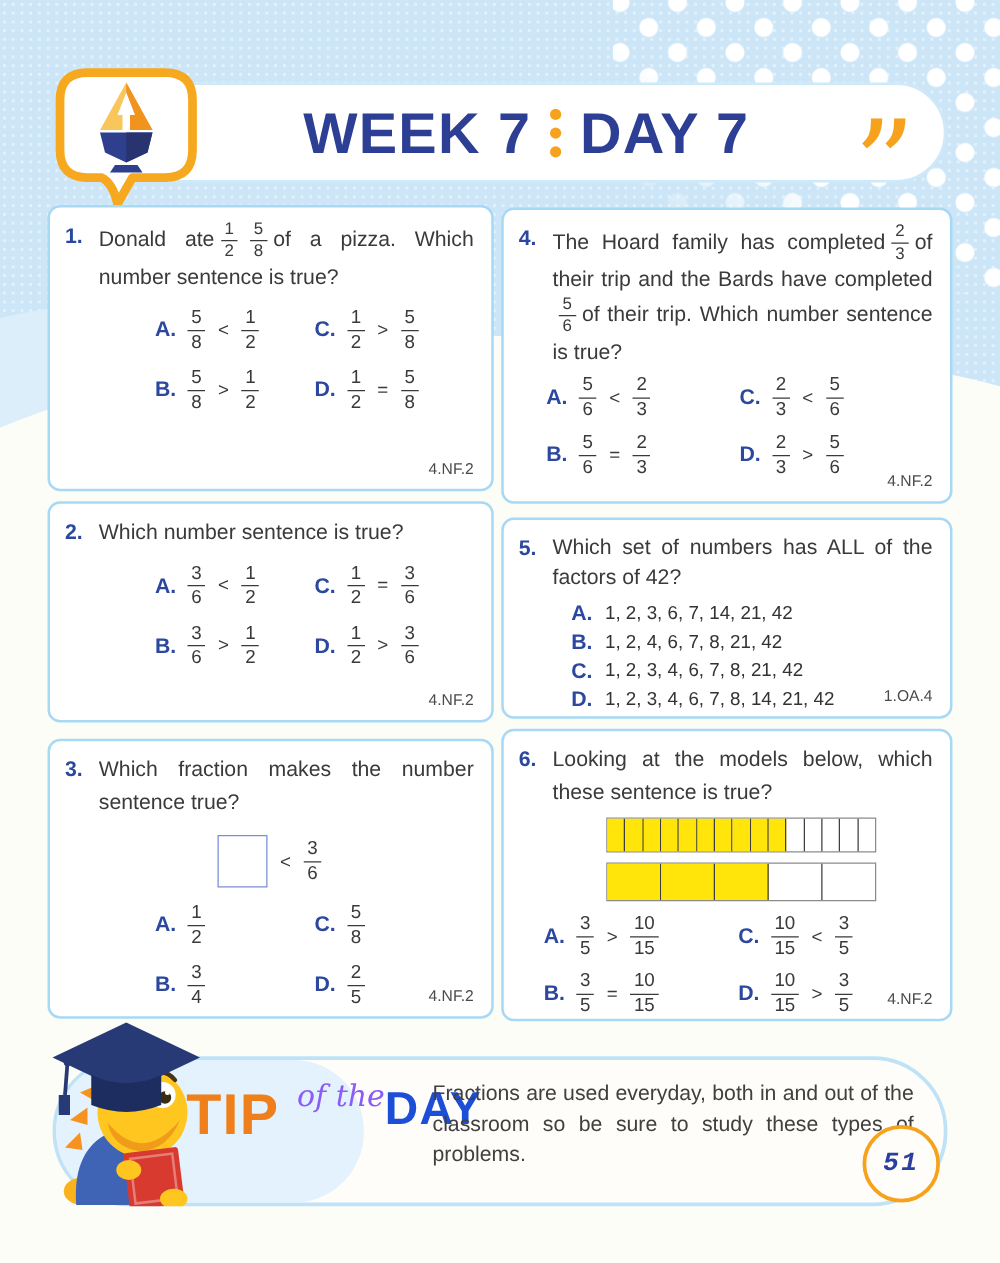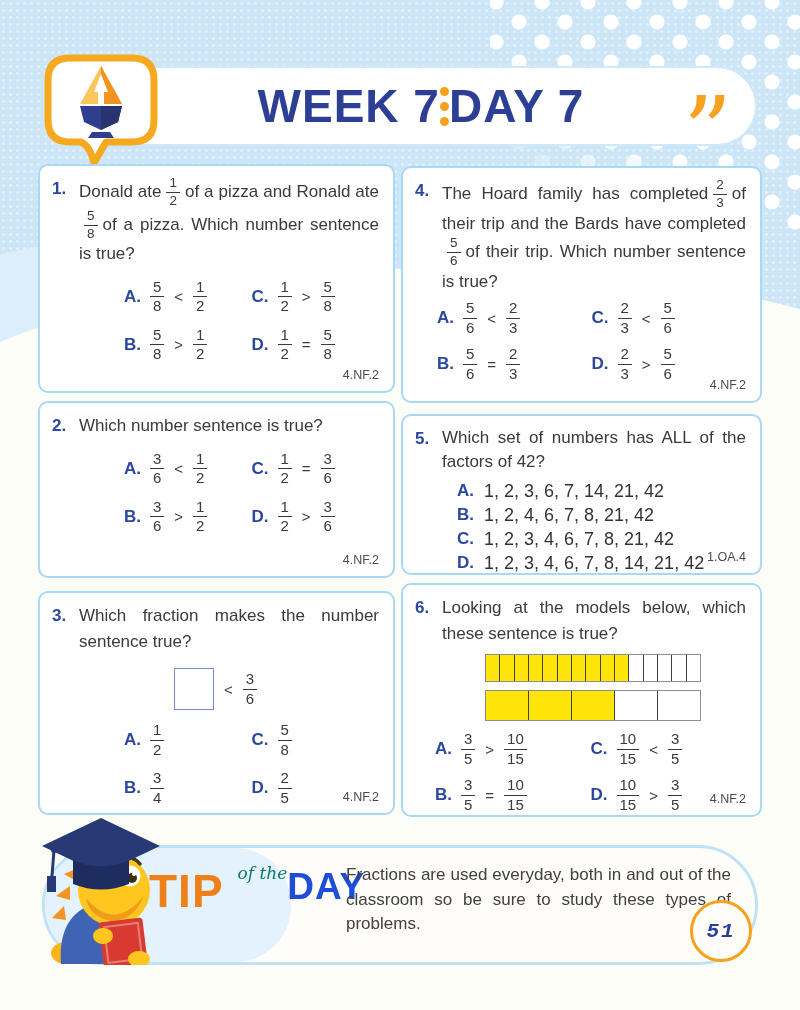--- a/index.html
+++ b/index.html
@@ -12,21 +12,21 @@
   .bg-wave{position:absolute;top:268px;left:-140px;width:1180px;height:420px;background:#fdfdf8;border-radius:50%;}
   .dots{position:absolute;top:0;right:0;width:310px;height:235px;
     background-image:radial-gradient(circle,#fff 7px,rgba(255,255,255,0) 8px),
                      radial-gradient(circle,#fff 7px,rgba(255,255,255,0) 8px);
     background-size:46px 40px;background-position:6px 2px,29px 22px;
     -webkit-mask-image:linear-gradient(215deg,#000 55%,transparent 82%);
     mask-image:linear-gradient(215deg,#000 55%,transparent 82%);}
   
   .header-pill{position:absolute;left:85px;top:66px;width:668px;height:76px;background:#fff;
     border:2px solid #cde9fa;border-radius:42px;display:flex;align-items:center;justify-content:center;}
-  .title{display:flex;align-items:center;font-weight:800;font-size:46px;color:#2d3f94;letter-spacing:1px;}
+  .title{display:flex;align-items:center;gap:15px;font-weight:800;font-size:46px;color:#2d3f94;letter-spacing:1px;}
   .title-dots{display:flex;flex-direction:column;gap:6px;}
   .title-dots i{width:9px;height:9px;border-radius:50%;background:#f6a21d;}
   .bubble{position:absolute;left:40px;top:50px;}
   .quotes{position:absolute;left:683px;top:84px;font-family:"DejaVu Serif",serif;font-size:96px;
     line-height:1;color:#f6a21d;height:72px;overflow:visible;}
   
   .qbox{position:absolute;background:#fff;border:2px solid #a7d9f4;border-radius:10px;
     padding:10px 14px 8px 12px;box-sizing:border-box;}
   .q1{left:38px;top:164px;width:357px;height:229px;}
   .q2{left:38px;top:401px;width:357px;height:177px;}
@@ -44,40 +44,40 @@
   .frac .fden{padding-top:1px;}
   .frac.inline{font-size:13.5px;margin:0 5px;}
   .options{display:grid;grid-template-columns:1fr 1fr;grid-template-rows:auto auto;
     grid-auto-flow:column;row-gap:12px;margin-top:12px;}
   .opt{display:flex;align-items:center;gap:9px;}
   .opt-label{font-weight:bold;color:#2b479e;font-size:17px;}
   .opt-op{font-size:15px;margin:0 1px;}
   .ml72{margin-left:72px;} .ml42{margin-left:42px;} .ml22{margin-left:22px;} .ml20{margin-left:20px;}
   .options-list{display:flex;flex-direction:column;gap:3px;margin-top:7px;}
   .options-list .opt{gap:10px;}
-  .opt-text{font-size:18px;color:#333;}
+  .opt-text{font-size:15px;color:#333;}
   .std{position:absolute;right:14px;bottom:9px;font-size:12.5px;color:#4a4a4a;}
   .eqrow{display:flex;align-items:center;justify-content:center;gap:9px;margin-top:14px;}
   .answer-box{width:38px;height:40px;background:#fff;border:1.6px solid #7b8cd9;display:inline-block;}
   
   .bars{margin:8px 0 0 70px;}
   .bar{display:flex;width:216px;border:1px solid #8c8c8c;background:#fff;box-sizing:border-box;}
   .bar .cell{flex:1;border-right:1px solid #3f3f3f;}
   .bar .cell:last-child{border-right:none;}
   .bar .cell.filled{background:#ffe50a;}
   .b1 .cell{height:26px;} .b2{margin-top:8px;} .b2 .cell{height:29px;}
   .q6 .options{margin-top:10px;row-gap:10px;}
   .q4 .options{margin-top:6px;row-gap:10px;}
   
   .tip-pill{position:absolute;left:42px;top:845px;width:716px;height:120px;background:#fffdfa;
     border:3px solid #bfe2f7;border-radius:60px;box-sizing:border-box;}
   .tip-inner{position:absolute;left:45px;top:848px;width:246px;height:114px;background:#e3f2fd;border-radius:56px;}
   .tip-words{position:absolute;left:149px;top:856px;display:flex;flex-direction:row;margin-top:12px;}
   .tip-word{font-size:46px;font-weight:800;color:#ef7f1a;letter-spacing:1px;line-height:1;}
-  .tip-of{font-family:"DejaVu Serif",serif;font-style:italic;font-size:17px;color:#0f766e;
+  .tip-of{font-family:"DejaVu Serif",serif;font-style:italic;font-size:24px;color:#8b5cf6;
     margin:-3px 0 0 14px;line-height:1;}
   .tip-day{font-size:37px;font-weight:800;color:#1d4ed8;letter-spacing:1px;line-height:1.05;}
   .tip-text{position:absolute;left:310px;top:863px;width:385px;font-size:17px;line-height:1.45;
     color:#404040;text-align:justify;margin-left:36px;}
   .mascot{position:absolute;left:26px;top:812px;}
   .page-circle{position:absolute;left:690px;top:900px;width:62px;height:62px;border-radius:50%;
     background:#fffdf9;border:3px solid #f6a21d;display:flex;align-items:center;justify-content:center;box-sizing:border-box;font-family:Liberation Mono, monospace;}
   .page-num{color:#2b3f9e;font-weight:bold;font-style:italic;font-size:21px;letter-spacing:2px;}
 </style>
 </head>
@@ -113,21 +113,21 @@
   </svg>
   <div class="quotes">”</div>
 
   <section class="qbox q1">
     <div class="qrow">
       <span class="qnum">1.</span>
       <p class="qtext">
         <span>Donald ate</span><span class="frac inline">
             <span class="fnum">1</span>
             <span class="fden">2</span>
-          </span><span>of a pizza and Ronald ate</span><span class="frac inline">
+          </span><span class="frac inline">
             <span class="fnum">5</span>
             <span class="fden">8</span>
           </span><span>of a pizza. Which number sentence is true?</span>
       </p>
     </div>
     <div class="options ml72">
         <div class="opt">
           <span class="opt-label">A.</span>
           <span class="frac">
             <span class="fnum">5</span>

